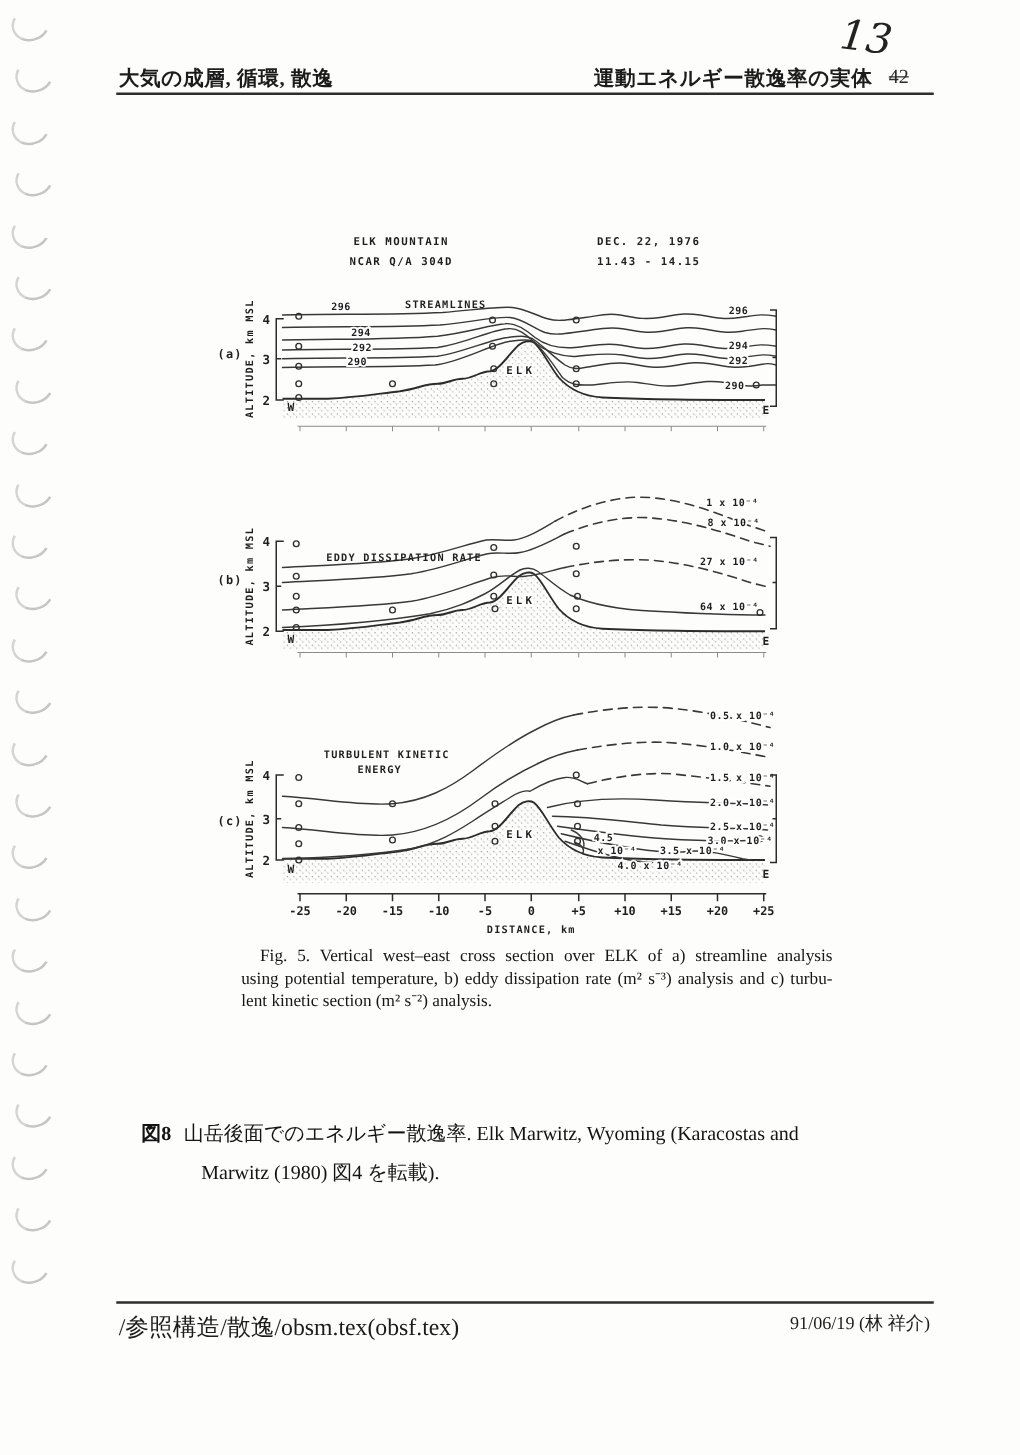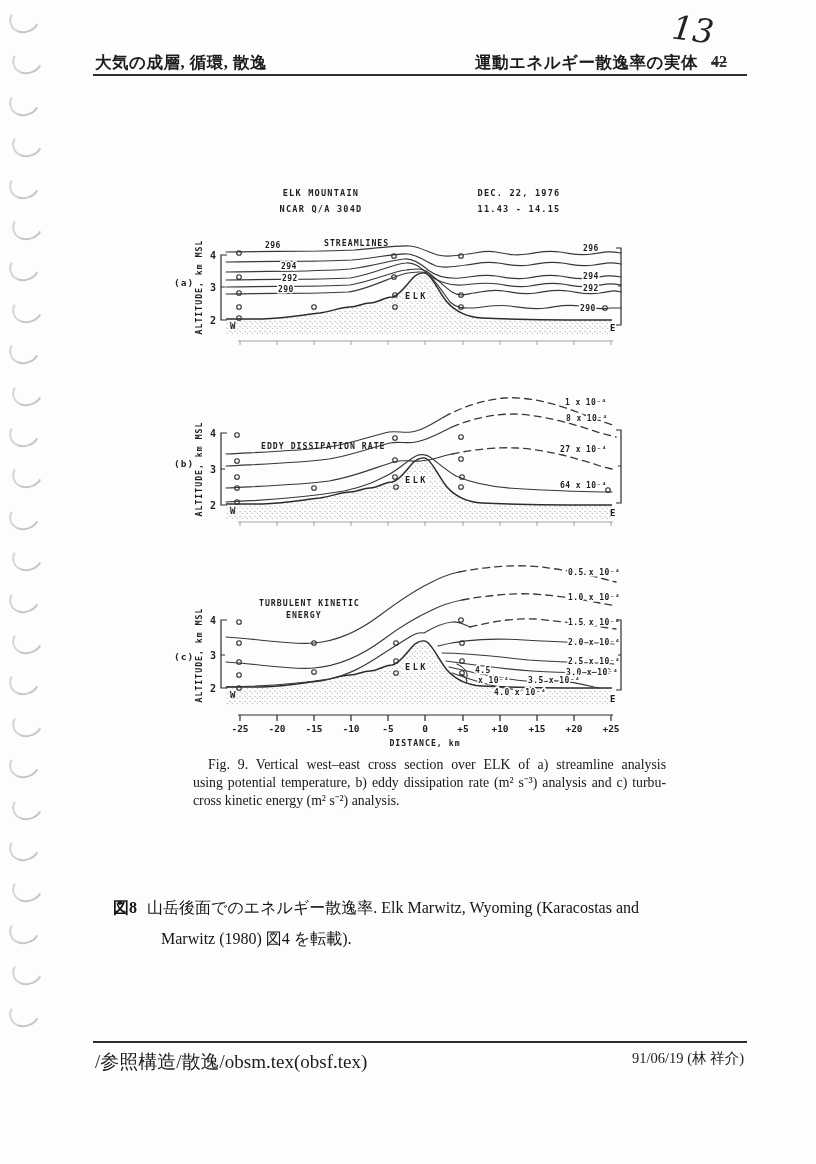--- a/index.html
+++ b/index.html
@@ -10,21 +10,21 @@
   #binding-strip{left:0;top:0;width:54px;height:1164px;}
   .ring{position:absolute;width:27px;height:23px;border-radius:50%;
         border:2.2px solid transparent;border-bottom-color:#c6c6c6;border-left-color:#d4d4d4;
         transform:rotate(-18deg);}
   
   .hdr-text{font-size:16.5px;font-weight:700;letter-spacing:.5px;white-space:nowrap;}
   #header-left{left:95px;top:52px;}
   #header-right{right:118px;top:52px;}
   #page-hand{left:672px;top:10px;font-size:33px;font-style:italic;
              font-family:"DejaVu Serif",serif;transform:rotate(7deg);color:#222;}
-  #page-printed{left:711px;top:53px;font-size:16px;font-weight:700;
+  #page-printed{left:711px;top:53px;font-size:16px;font-weight:400;
                 text-decoration:line-through;color:#2a2a2a;}
   .rule{left:93px;width:654px;height:2px;background:#2e2e2e;}
   #header-rule{top:74px;}
   #footer-rule{top:1041px;height:1.6px;}
   #footer-left{left:95px;top:1049px;font-size:19px;white-space:nowrap;}
   #footer-right{right:72px;top:1049px;font-size:14.5px;white-space:nowrap;}
   
   #figure-wrap{left:164px;top:175px;width:520px;height:575px;}
   svg text{font-family:"DejaVu Sans Mono",monospace;fill:#1f1f1f;}
   .ft{font-size:8.6px;font-weight:700;letter-spacing:1.2px;}
@@ -278,23 +278,23 @@
     <text class="xtick" x="336" y="557" text-anchor="middle">+10</text>
     <text class="xtick" x="373" y="557" text-anchor="middle">+15</text>
     <text class="xtick" x="410" y="557" text-anchor="middle">+20</text>
     <text class="xtick" x="447" y="557" text-anchor="middle">+25</text>
     <text class="axlab" x="261" y="571" text-anchor="middle">DISTANCE,  km</text>
   </g>
 </svg>
 </div>
 
 <div id="caption-en" class="abs">
-  <span class="jline first">Fig. 9. Vertical west–east cross section over ELK of a) streamline analysis</span>
+  <span class="jline first">Fig. 5. Vertical west–east cross section over ELK of a) streamline analysis</span>
   <span class="jline">using potential temperature, b) eddy dissipation rate (m² s⁻³) analysis and c) turbu-</span>
-  <span class="jline last">cross kinetic energy (m² s⁻²) analysis.</span>
+  <span class="jline last">lent kinetic section (m² s⁻²) analysis.</span>
 </div>
 
 <div id="caption-jp" class="abs">
   <span class="cap-label">図8</span><span>山岳後面でのエネルギー散逸率. Elk Marwitz, Wyoming (Karacostas and</span>
   <span class="l2">Marwitz (1980) 図4 を転載).</span>
 </div>
 
 <div id="footer-rule" class="abs rule"></div>
 <div id="footer-left" class="abs">/参照構造/散逸/obsm.tex(obsf.tex)</div>
 <div id="footer-right" class="abs">91/06/19 (林 祥介)</div>

